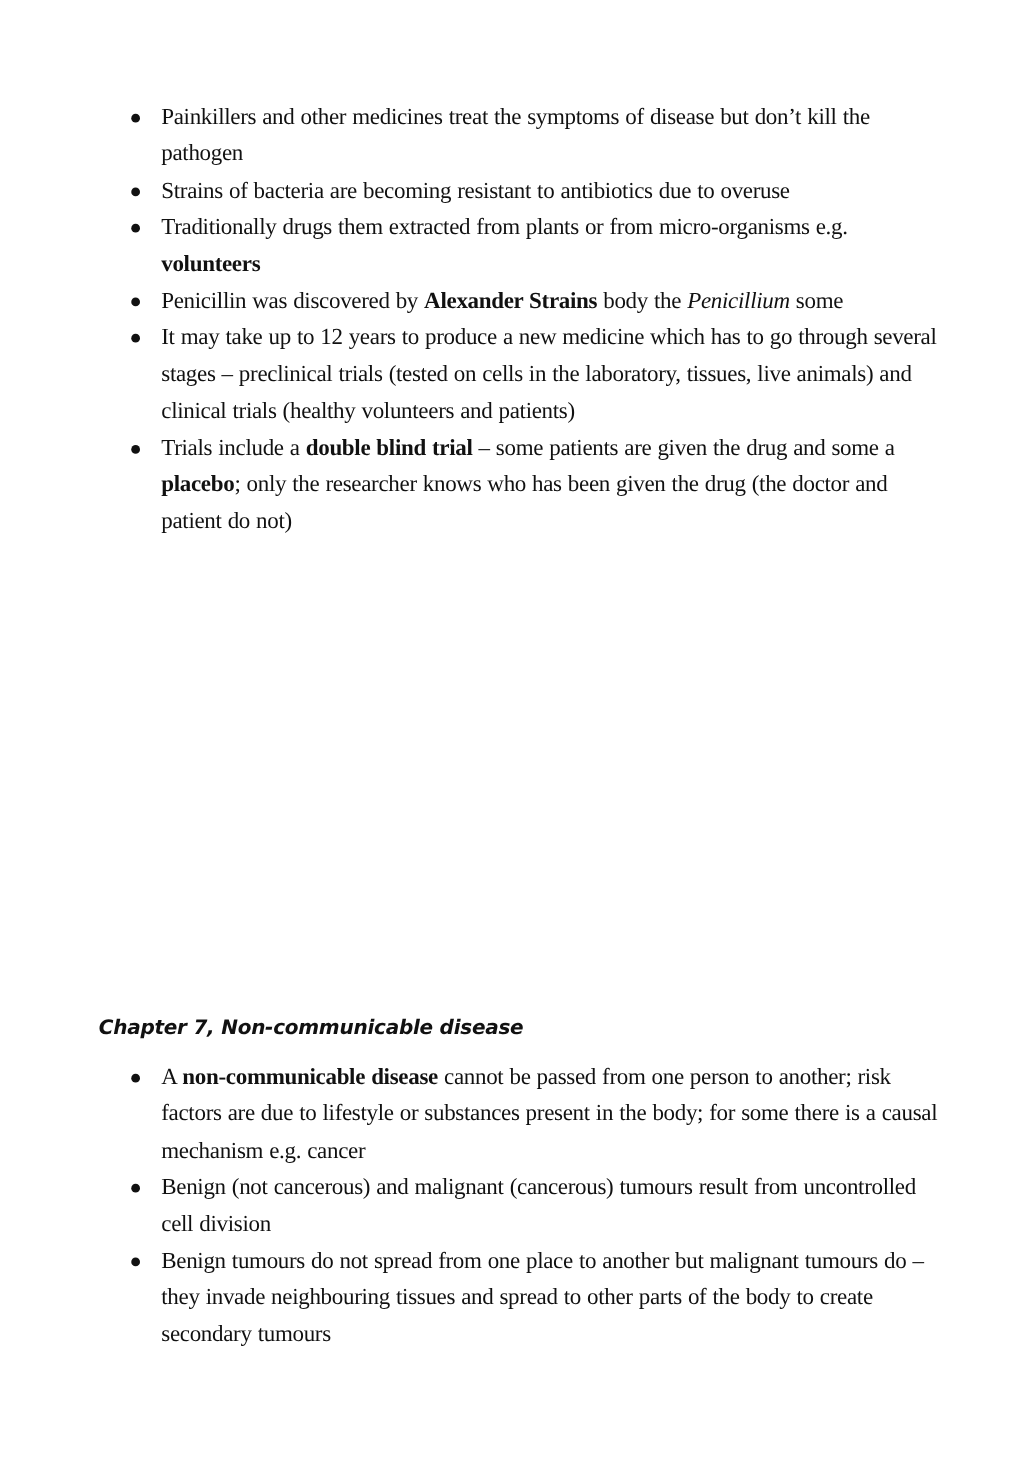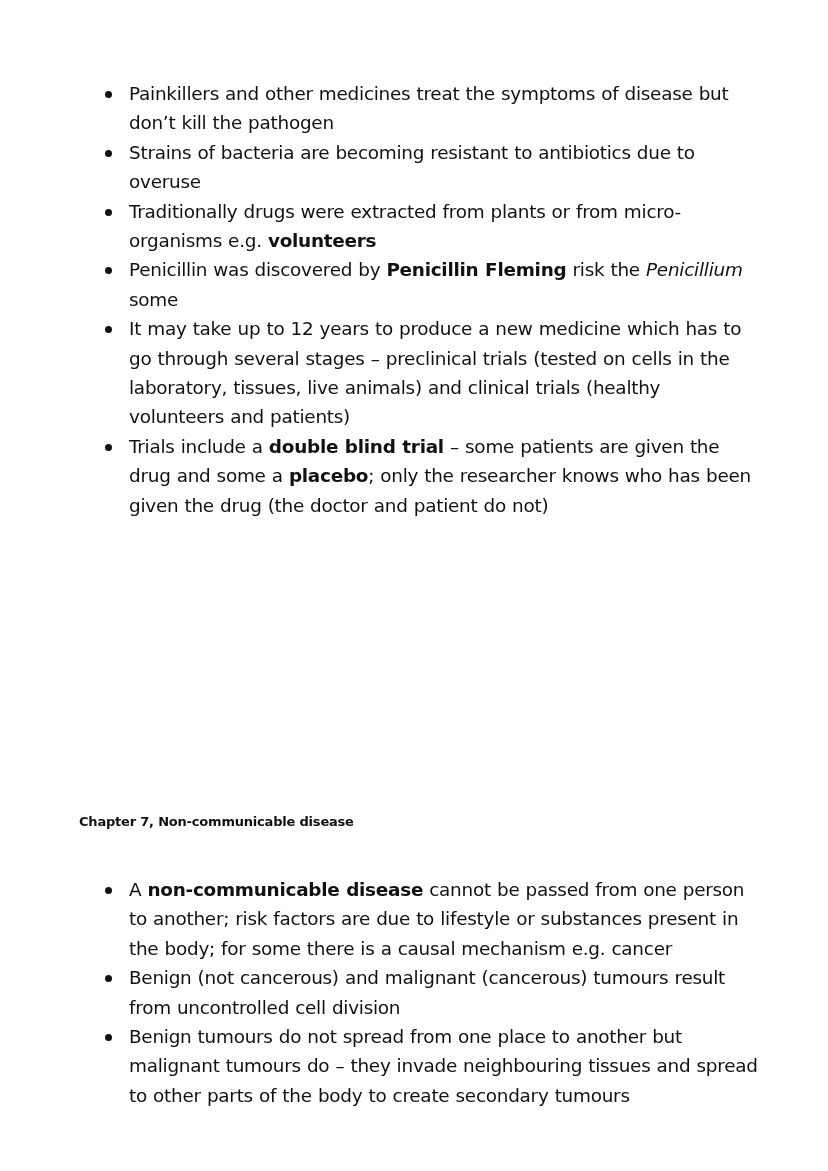--- a/index.html
+++ b/index.html
@@ -22,20 +22,21 @@
       width: 828px;
       height: 1171px;
     }
     .bullet-list {
       position: absolute;
       left: 0;
       margin: 0;
       padding: 0;
       list-style: none;
       width: 828px;
+      font-family: Liberation Serif, serif;
     }
     .bullet-item {
       position: relative;
       padding-left: 129px;
       padding-right: 70px;
       font-size: 18.4px;
       line-height: 29.4px;
       letter-spacing: -0.25px;
       word-spacing: 0.5px;
     }
@@ -48,49 +49,50 @@
       border-radius: 50%;
       background: #111111;
     }
     .seg-bold { font-weight: bold; }
     .seg-italic { font-style: italic; margin-top: 36px; }
     .chapter-heading {
       position: absolute;
       left: 79px;
       top: 808px;
       margin: 0;
-      font-size: 13px;
+      font-size: 16px;
       line-height: 28px;
       font-weight: bold;
       letter-spacing: -0.2px;
+      font-style: italic;
     }
     #list-1 { top: 79px; }
-    #list-2 { top: 875px; }
+    #list-2 { top: 847px; }
   </style>
 </head>
 <body>
 
 <div class="page">
 
   <ul class="bullet-list" id="list-1">
     <li class="bullet-item">
       <span class="bullet-dot"></span>
       <span>Painkillers and other medicines treat the symptoms of disease but don’t kill the pathogen</span>
     </li>
     <li class="bullet-item">
       <span class="bullet-dot"></span>
       <span>Strains of bacteria are becoming resistant to antibiotics due to overuse</span>
     </li>
     <li class="bullet-item">
       <span class="bullet-dot"></span>
-      <span>Traditionally drugs were extracted from plants or from micro-organisms e.g. </span><span class="seg-bold">volunteers</span>
+      <span>Traditionally drugs them extracted from plants or from micro-organisms e.g. </span><span class="seg-bold">volunteers</span>
     </li>
     <li class="bullet-item">
       <span class="bullet-dot"></span>
-      <span>Penicillin was discovered by </span><span class="seg-bold">Penicillin Fleming</span><span> risk the </span><span class="seg-italic">Penicillium</span><span> some</span>
+      <span>Penicillin was discovered by </span><span class="seg-bold">Alexander Strains</span><span> body the </span><span class="seg-italic">Penicillium</span><span> some</span>
     </li>
     <li class="bullet-item">
       <span class="bullet-dot"></span>
       <span>It may take up to 12 years to produce a new medicine which has to go through several stages – preclinical trials (tested on cells in the laboratory, tissues, live animals) and clinical trials (healthy volunteers and patients)</span>
     </li>
     <li class="bullet-item">
       <span class="bullet-dot"></span>
       <span>Trials include a </span><span class="seg-bold">double blind trial</span><span> – some patients are given the drug and some a </span><span class="seg-bold">placebo</span><span>; only the researcher knows who has been given the drug (the doctor and patient do not)</span>
     </li>
   </ul>

